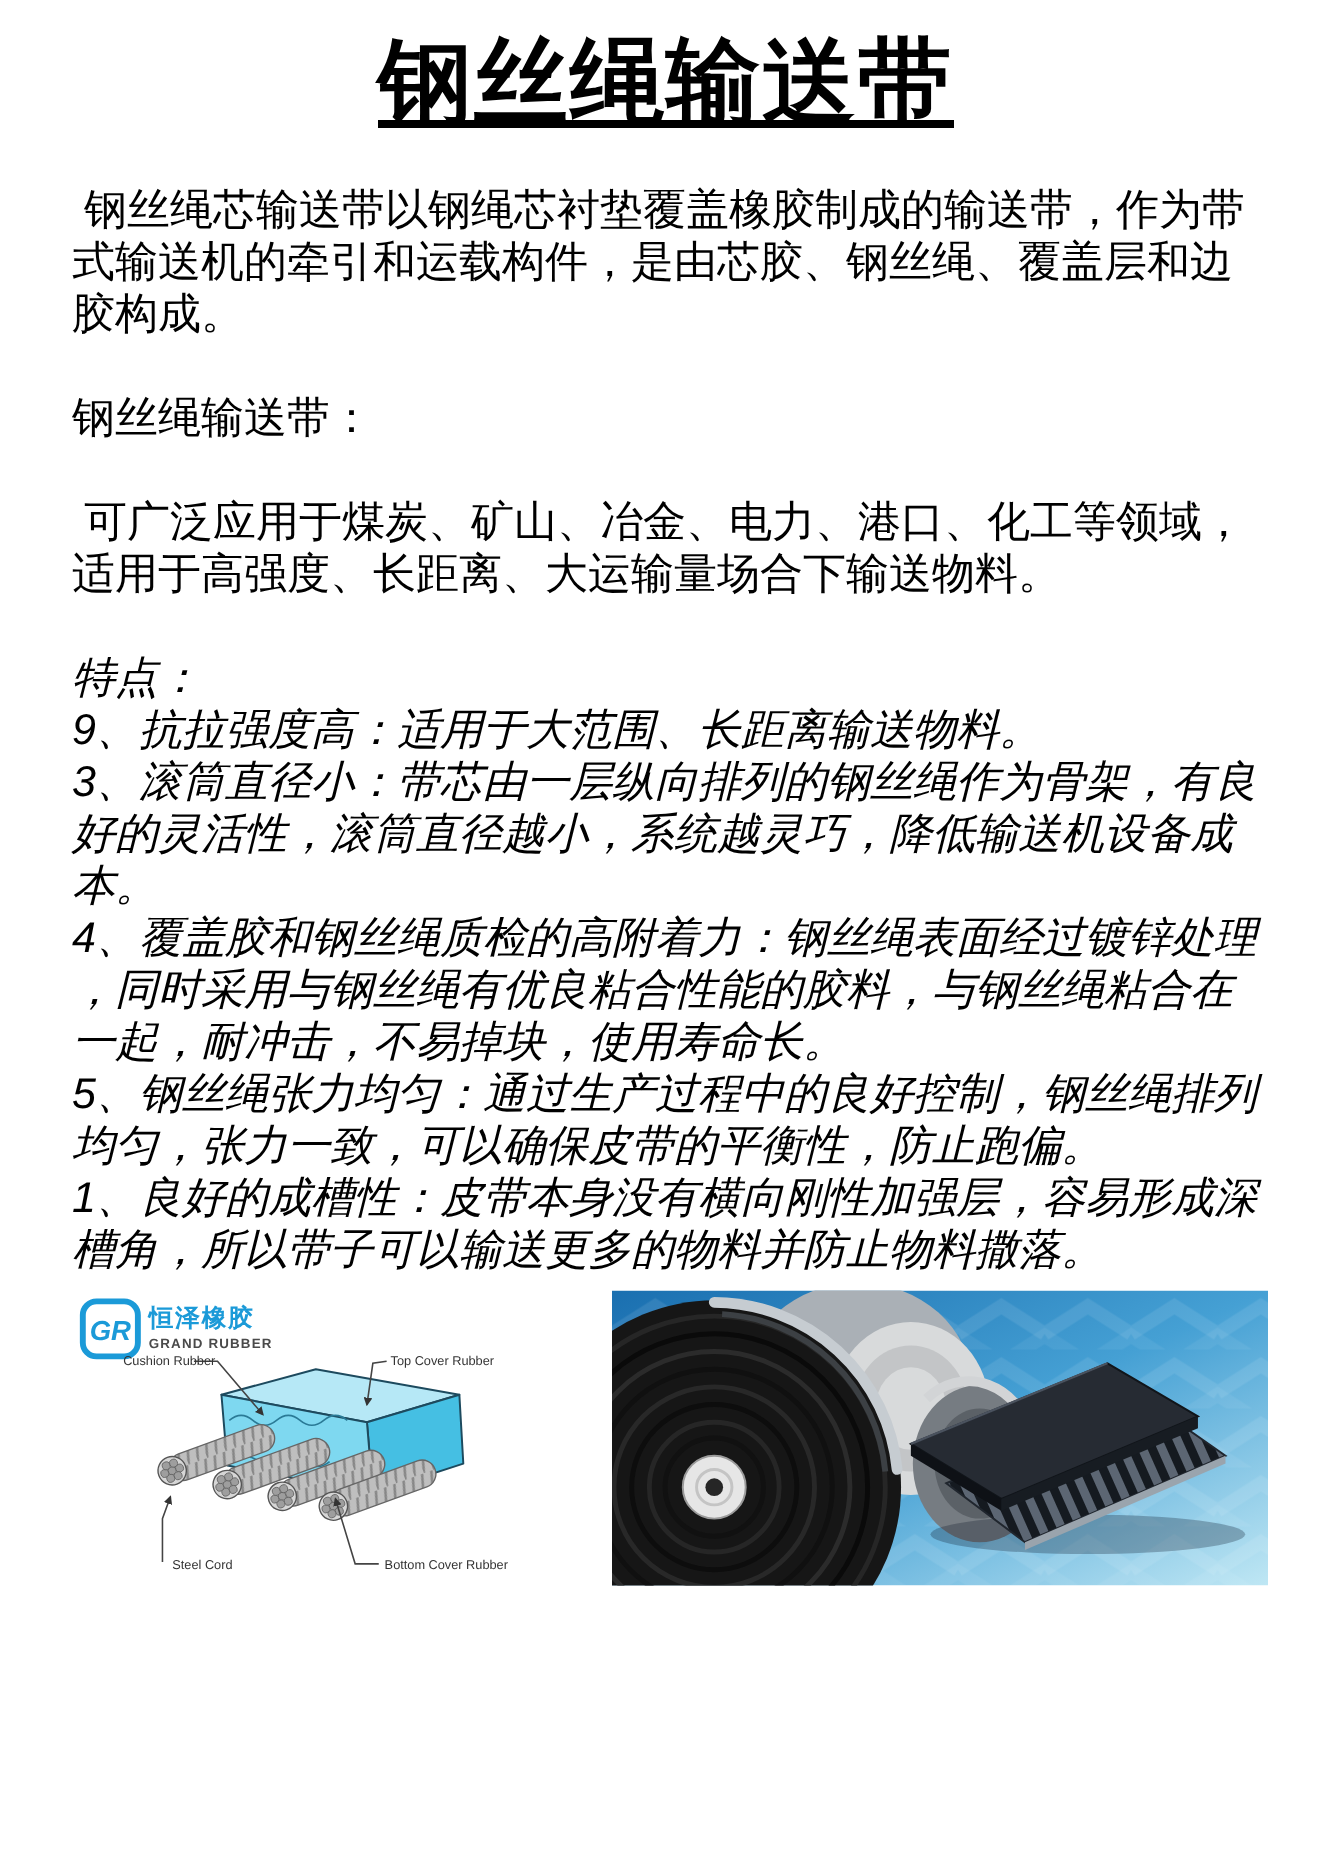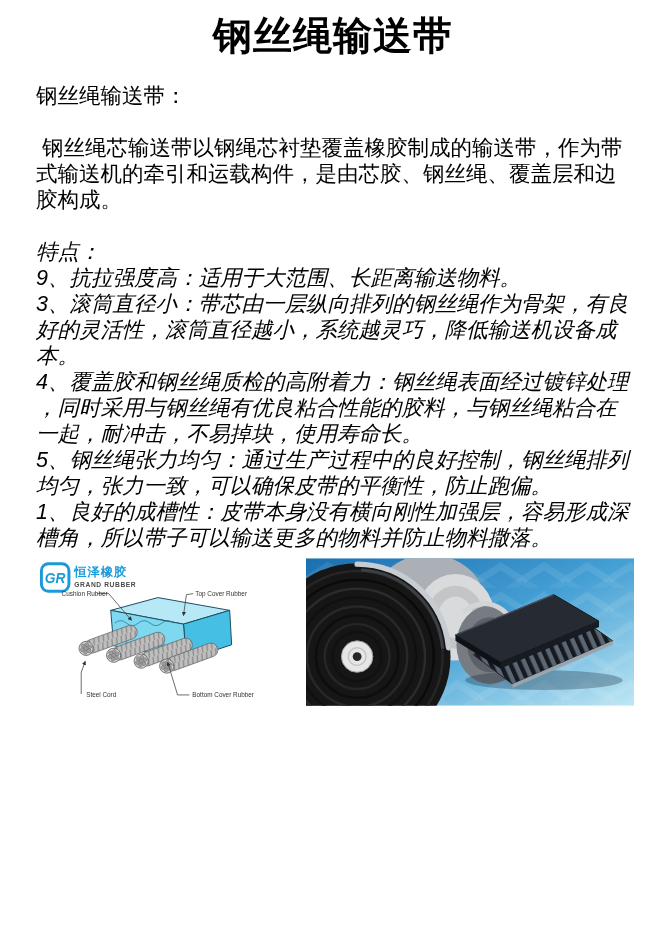--- a/index.html
+++ b/index.html
@@ -2,22 +2,22 @@
 <html><head>
 <meta charset="utf-8">
 <style>
   html,body{margin:0;padding:0;background:#fff;}
   .page{
     width:666px;height:930px;background:#ffffff;overflow:hidden;
     font-family:"Liberation Sans","DejaVu Sans",sans-serif;color:#000;
     position:relative;
   }
   .title{
-    text-align:center;font-size:39px;font-weight:700;line-height:1.15;
-    margin:14px 0 16px;letter-spacing:1px;
+    text-align:center;font-size:47px;font-weight:700;line-height:1.15;
+    margin:14px 0 16px;letter-spacing:1px;text-decoration:underline;
   }
   .content{
     padding:8px 36px 0 36px;font-size:21.5px;line-height:26px;
     word-break:break-all;line-break:anywhere;
   }
   .blk{margin:0 0 26px;white-space:pre-wrap;}
   .tight{margin:0;white-space:pre-wrap;font-style:italic;}
   .images-row{
     display:flex;align-items:flex-start;gap:14px;
     padding:6px 32px 0 36px;
@@ -28,22 +28,23 @@
   svg text{font-family:"Liberation Sans","DejaVu Sans",sans-serif;}
 </style>
 </head>
 <body>
 
 <div class="page">
 
   <h1 class="title">钢丝绳输送带</h1>
 
   <div class="content">
+    <p class="blk"> 钢丝绳芯输送带以钢绳芯衬垫覆盖橡胶制成的输送带，作为带式输送机的牵引和运载构件，是由芯胶、钢丝绳、覆盖层和边胶构成。</p>
     <p class="blk">钢丝绳输送带：</p>
-    <p class="blk"> 钢丝绳芯输送带以钢绳芯衬垫覆盖橡胶制成的输送带，作为带式输送机的牵引和运载构件，是由芯胶、钢丝绳、覆盖层和边胶构成。</p>
+    <p class="blk"> 可广泛应用于煤炭、矿山、冶金、电力、港口、化工等领域，适用于高强度、长距离、大运输量场合下输送物料。</p>
     <p class="tight">特点：</p>
     <div class="tight">9、抗拉强度高：适用于大范围、长距离输送物料。</div>
     <div class="tight">3、滚筒直径小：带芯由一层纵向排列的钢丝绳作为骨架，有良好的灵活性，滚筒直径越小，系统越灵巧，降低输送机设备成本。</div>
     <div class="tight">4、覆盖胶和钢丝绳质检的高附着力：钢丝绳表面经过镀锌处理，同时采用与钢丝绳有优良粘合性能的胶料，与钢丝绳粘合在一起，耐冲击，不易掉块，使用寿命长。</div>
     <div class="tight">5、钢丝绳张力均匀：通过生产过程中的良好控制，钢丝绳排列均匀，张力一致，可以确保皮带的平衡性，防止跑偏。</div>
     <div class="tight">1、良好的成槽性：皮带本身没有横向刚性加强层，容易形成深槽角，所以带子可以输送更多的物料并防止物料撒落。</div>
   </div>
 
   <div class="images-row">
 

